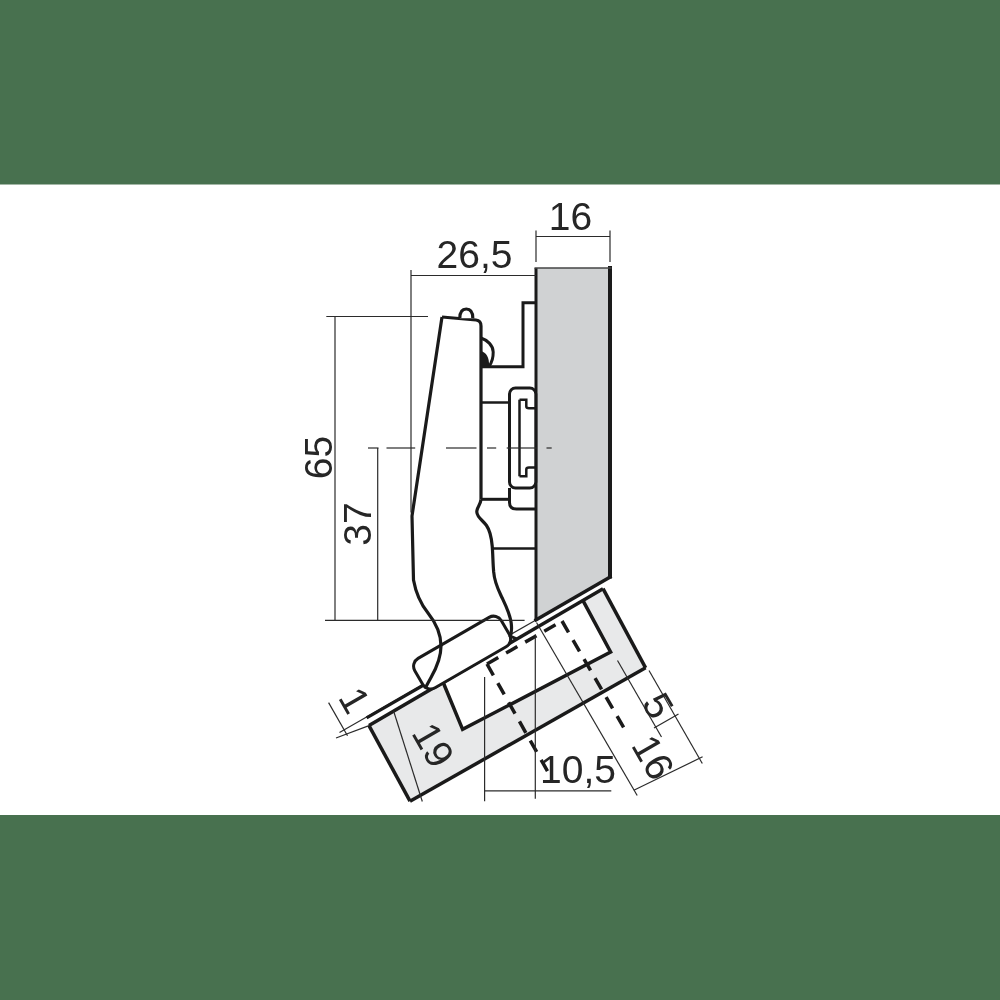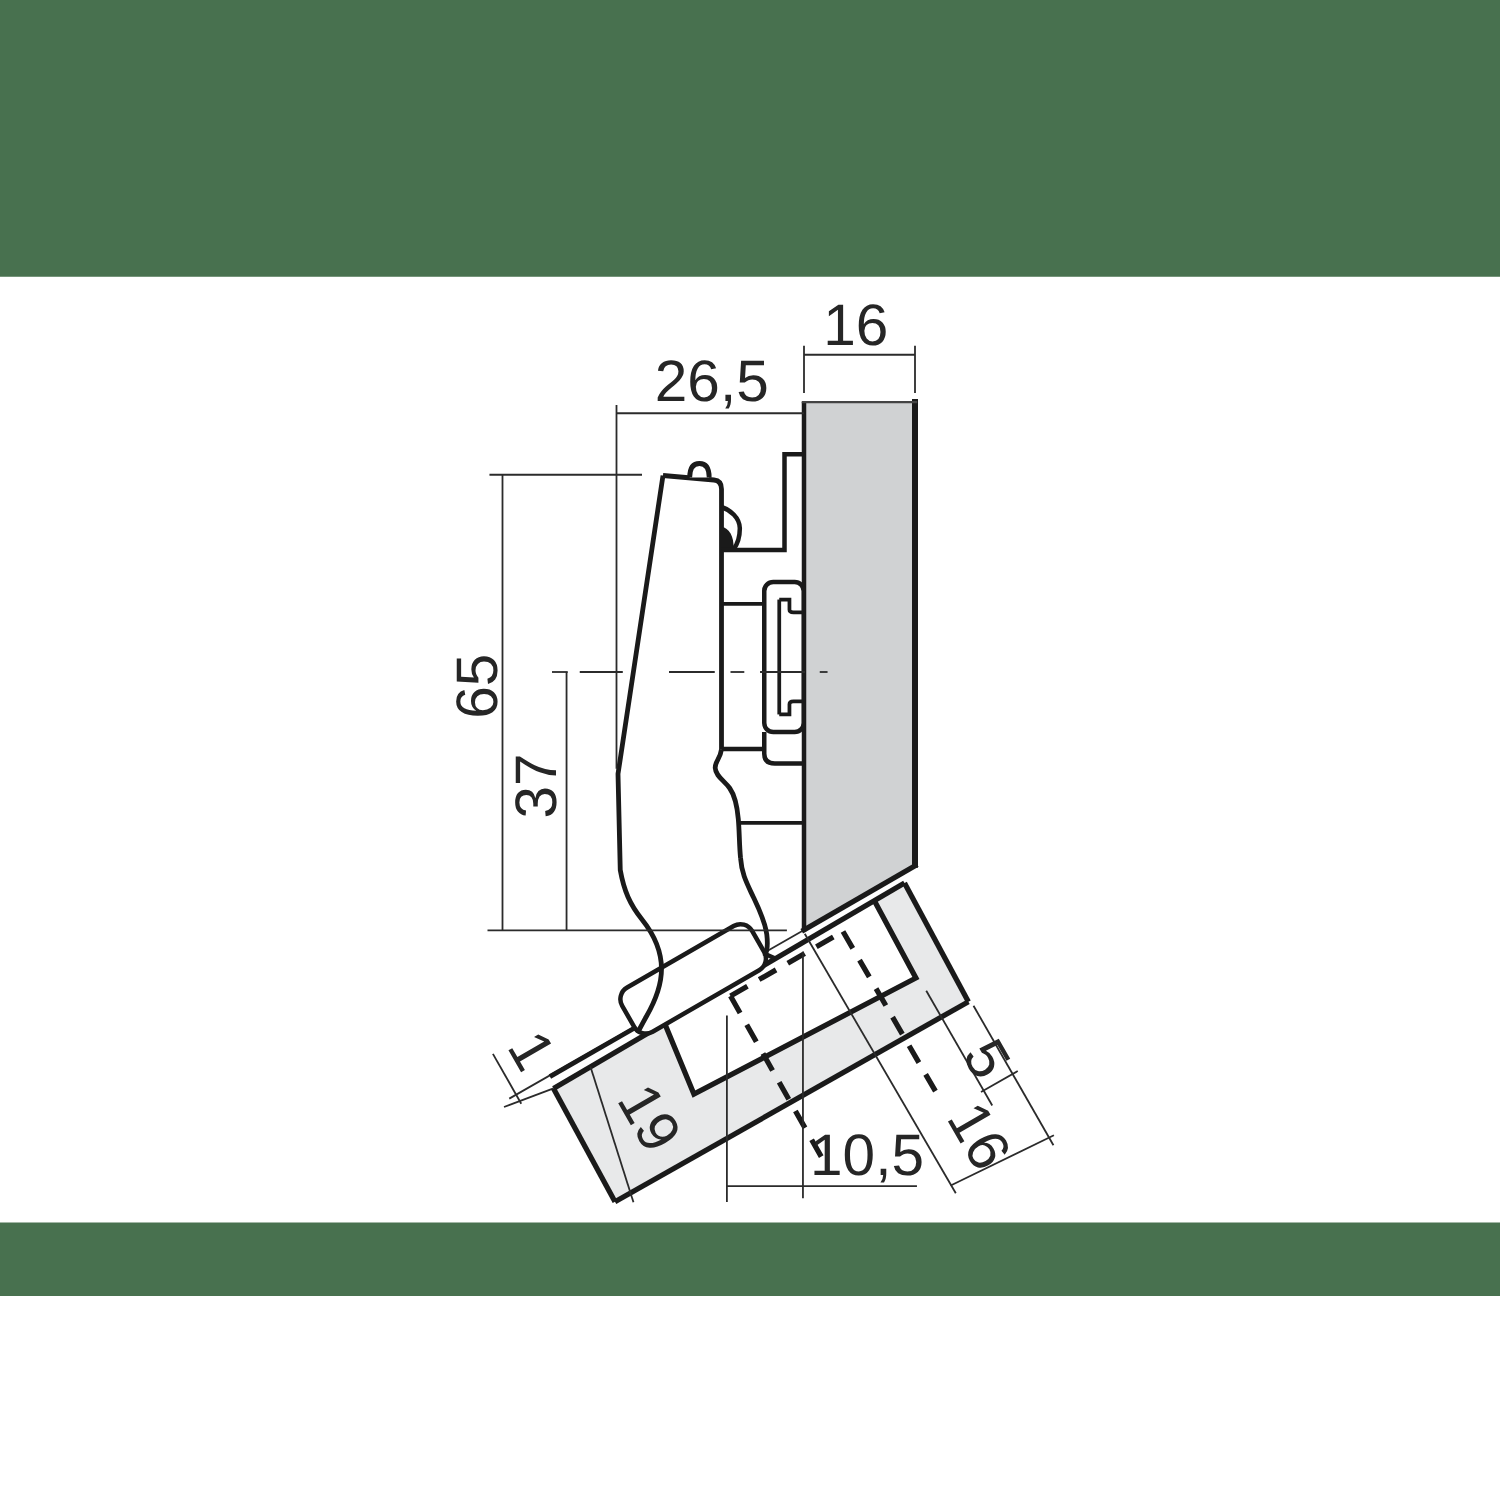--- a/index.html
+++ b/index.html
@@ -1,16 +1,16 @@
 <!DOCTYPE html>
 <html><head>
 <meta charset="utf-8">
 <style>
   html,body{margin:0;padding:0;background:#fff;}
-  .stage{position:relative;width:1000px;height:864px;overflow:hidden;
+  .stage{position:relative;width:1000px;height:1000px;overflow:hidden;
          font-family:"Liberation Sans", sans-serif;}
   svg{display:block;}
   text{font-family:"Liberation Sans", sans-serif;fill:#262626;}
 </style>
 </head>
 <body>
 <div class="stage">
 <svg width="1000" height="1000" viewBox="0 0 1000 1000">
 
   <rect x="0" y="0" width="1000" height="1000" fill="#ffffff"></rect>

